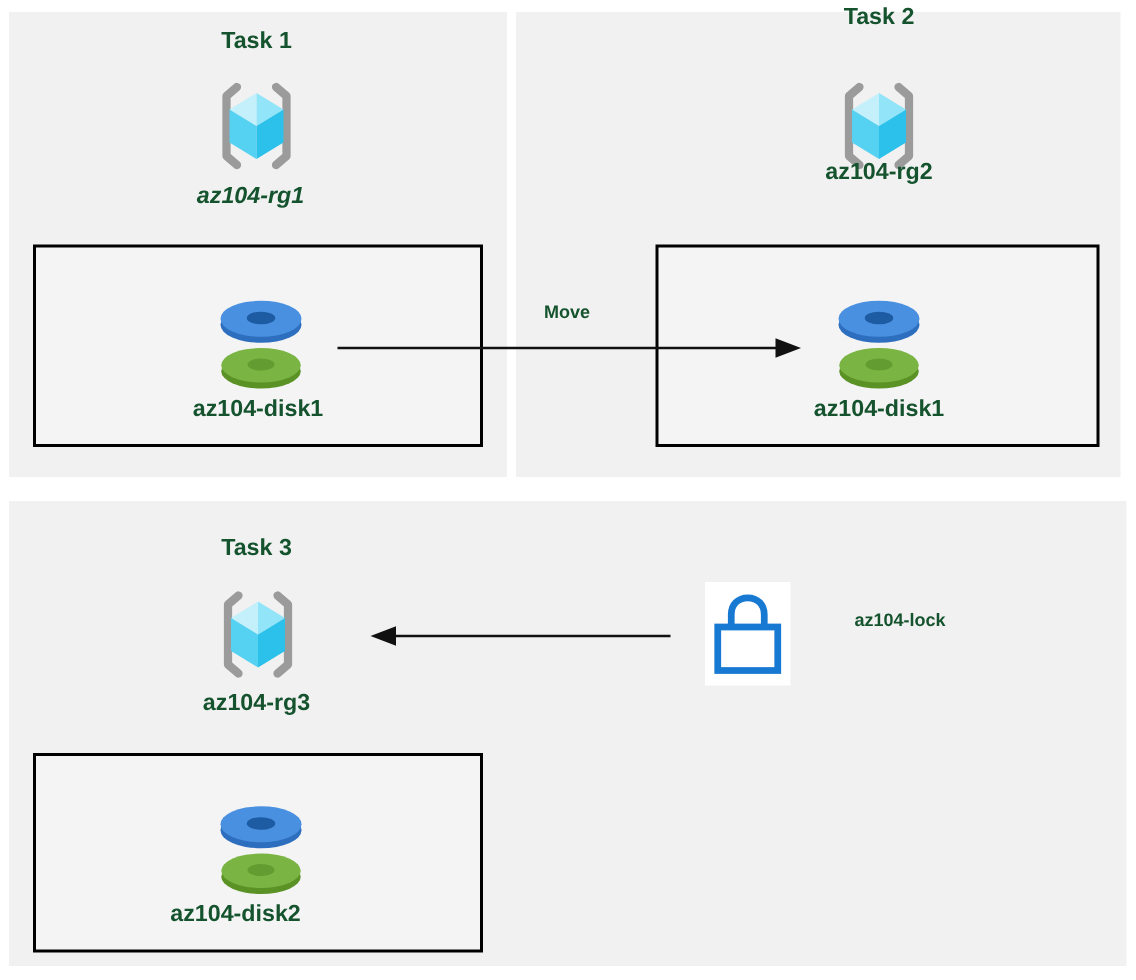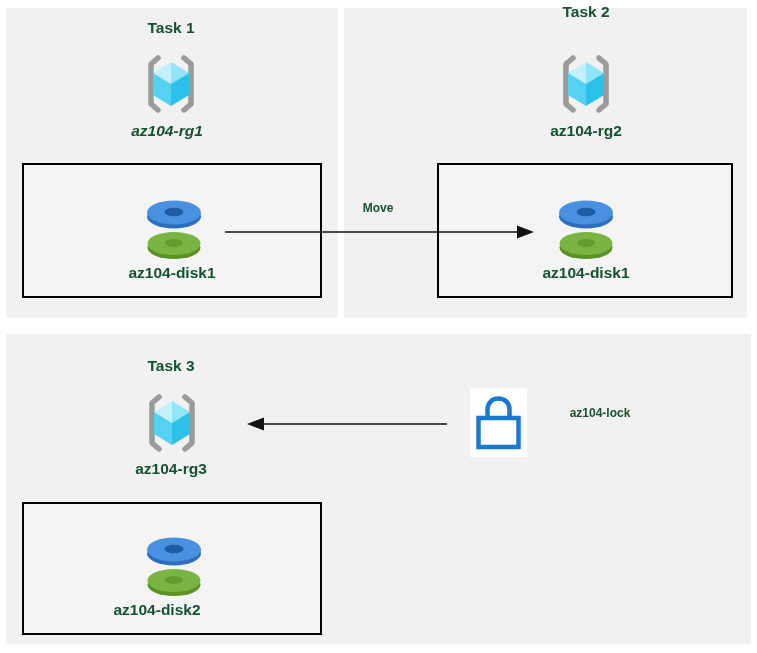--- a/index.html
+++ b/index.html
@@ -37,21 +37,21 @@
   #t1-title      { left: 96px;  top: 19px;  width: 150px; }
   #t1-rg-icon    { left: 142px; top: 53px;  }
   #t1-rg-label   { left: 92px;  top: 122px; width: 150px; font-style: italic; }
   #t1-box        { left: 22px;  top: 163px; width: 300px; height: 135px; }
   #t1-disk-icon  { left: 146px; top: 200px; }
   #t1-disk-label { left: 97px;  top: 264px; width: 150px; }
 
   
   #t2-title      { left: 511px; top: 3px;  width: 150px; text-align: center; }
   #t2-rg-icon    { left: 557px; top: 53px;  }
-  #t2-rg-label   { left: 511px; top: 122px; width: 150px; }
+  #t2-rg-label   { left: 511px; top: 106px; width: 150px; }
   #t2-box        { left: 437px; top: 163px; width: 296px; height: 135px; }
   #t2-disk-icon  { left: 558px; top: 200px; }
   #t2-disk-label { left: 511px; top: 264px; width: 150px; }
 
   
   #t3-title      { left: 96px;  top: 357px; width: 150px; }
   #t3-rg-icon    { left: 143px; top: 392px; }
   #t3-rg-label   { left: 96px;  top: 460px; width: 150px; }
   #t3-box        { left: 22px;  top: 502px; width: 300px; height: 133px; }
   #t3-disk-icon  { left: 146px; top: 537px; }

